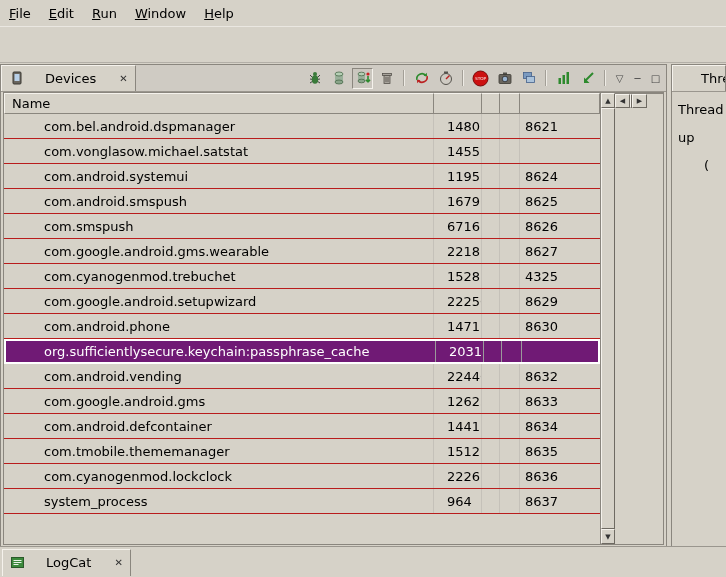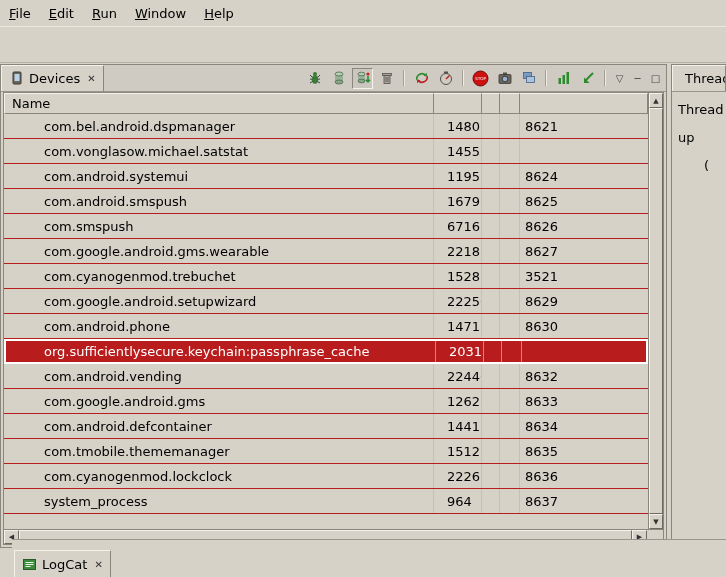--- a/index.html
+++ b/index.html
@@ -19,72 +19,72 @@
     box-sizing:border-box;background:#d6d2c8;
   }
   
   .main{position:absolute;top:64px;left:0;right:0;bottom:29px;display:flex}
   .devices-panel{width:667px;box-sizing:border-box;border:1px solid #8a867e;position:relative;background:#d6d2c8}
   .sash{width:4px;background:#d6d2c8}
   .threads-panel{flex:1;box-sizing:border-box;border:1px solid #8a867e;border-right:none;overflow:hidden;position:relative;background:#d6d2c8}
   
   .view-tabbar{height:27px;display:flex;align-items:stretch;background:#cfcbc3;border-bottom:1px solid #9a968e;box-sizing:border-box}
   .tab{
-    display:flex;align-items:center;gap:5px;padding:0 7px;background:#d6d2c8;
+    display:flex;align-items:center;gap:21px;padding:0 7px;background:#d6d2c8;
     border-right:1px solid #8a867e;border-left:1px solid #f5f2ec;border-top:1px solid #f5f2ec;
     white-space:nowrap;overflow:hidden;cursor:default
   }
   .tab-close{font-size:10px;color:#333;padding-left:2px;cursor:default}
   
   .view-toolbar{margin-left:auto;display:flex;align-items:center;gap:3px;padding-right:3px}
   .icon-btn{width:21px;height:21px;display:flex;align-items:center;justify-content:center;border:1px solid transparent;box-sizing:border-box}
   .icon-btn.pressed{border-color:#8a867e #f5f2ec #f5f2ec #8a867e;background:#cbc7bf}
   .tool-sep{width:1px;height:16px;background:#a39f97;border-right:1px solid #eeebe5;margin:0 3px}
   .glyph-btn{width:15px;height:18px;display:flex;align-items:center;justify-content:center;font-size:10px;color:#444}
   
   .table-area{
     position:absolute;top:27px;left:2px;right:2px;bottom:2px;
-    border:1px solid #8a867e;background:#d6d2c8;display:flex;flex-direction:column;box-sizing:border-box
+    border:1px solid #8a867e;background:#d6d2c8;display:flex;flex-direction:row;box-sizing:border-box
   }
   .table-top{flex:1;display:flex;overflow:hidden}
   .grid{flex:1;display:flex;flex-direction:column;overflow:hidden}
   .hdr{height:21px;display:flex;flex:none}
   .hcell{
     box-sizing:border-box;padding:2px 7px;font-size:13px;background:#d6d2c8;
     border:1px solid;border-color:#f5f2ec #8a867e #8a867e #f5f2ec;border-left:none;
     overflow:hidden;white-space:nowrap
   }
   .hcell.first{border-left:1px solid #f5f2ec}
   .h-name{width:430px}.h-pid{width:48px}.h-a{width:18px}.h-b{width:20px}.h-port{flex:1}
   .rows{flex:1;overflow:hidden}
   .row{height:25px;display:flex;box-sizing:border-box;border-bottom:1px solid #b91c1c;background:#d6d2c8}
   .cell{box-sizing:border-box;height:100%;display:flex;align-items:center;border-right:1px solid #c5c1b9;overflow:hidden;white-space:nowrap}
   .cell.name{width:430px;padding-left:40px}
   .cell.pid{width:48px;padding-left:13px}
   .cell.ca{width:18px}
   .cell.cb{width:20px}
   .cell.port{flex:1;padding-left:5px;border-right:none}
-  .row.selected{background:#b91c1c;color:#fff;border:2px solid #fff}
+  .row.selected{background:#701a75;color:#fff;border:2px solid #fff}
   .row.selected .cell{border-right-color:#9a9a9a}
   .row.selected .cell.name{padding-left:38px}
   
   .vscroll{width:15px;flex:none;display:flex;flex-direction:column;background:#c6c2ba;border-left:1px solid #8a867e;box-sizing:border-box}
   .sbtn{height:15px;flex:none;background:#d6d2c8;border:1px solid;border-color:#f5f2ec #6e6a62 #6e6a62 #f5f2ec;box-sizing:border-box;display:flex;align-items:center;justify-content:center;font-size:7px;color:#333}
   .vthumb{flex:1;background:#d6d2c8;border:1px solid;border-color:#f5f2ec #6e6a62 #6e6a62 #f5f2ec;box-sizing:border-box}
   .hscroll{height:15px;flex:none;display:flex;border-top:1px solid #8a867e;background:#c6c2ba;box-sizing:border-box}
   .hbtn{width:15px;height:100%;flex:none;background:#d6d2c8;border:1px solid;border-color:#f5f2ec #6e6a62 #6e6a62 #f5f2ec;box-sizing:border-box;display:flex;align-items:center;justify-content:center;font-size:7px;color:#333}
   .hthumb{flex:1;background:#d6d2c8;border:1px solid;border-color:#f5f2ec #6e6a62 #6e6a62 #f5f2ec;box-sizing:border-box}
   .corner{width:16px;height:100%;flex:none;background:#d6d2c8}
   
   .threads-msg{padding:4px 6px;line-height:28px}
   .threads-msg .l2{padding-left:26px}
   
   .bottom-bar{
-    position:absolute;left:12px;right:0;bottom:0;height:38px;background:#d6d2c8;
-    border-top:1px solid #9a968e;display:flex;align-items:flex-end;box-sizing:border-box
+    position:absolute;left:0;right:0;bottom:0;height:31px;background:#d6d2c8;
+    border-top:1px solid #9a968e;display:flex;align-items:center;box-sizing:border-box
   }
   .bottom-bar .tab{height:26px;margin-left:2px;border-bottom:none}
   svg{display:block}
 </style>
 </head>
 <body>
 
 <div class="menubar">
   <span class="menu-item">File</span>
   <span class="menu-item">Edit</span>
@@ -255,21 +255,21 @@
               <div class="cell pid">22185</div>
               <div class="cell ca"></div>
               <div class="cell cb"></div>
               <div class="cell port">8627</div>
             </div>
             <div class="row">
               <div class="cell name">com.cyanogenmod.trebuchet</div>
               <div class="cell pid">1528</div>
               <div class="cell ca"></div>
               <div class="cell cb"></div>
-              <div class="cell port">3521</div>
+              <div class="cell port">4325</div>
             </div>
             <div class="row">
               <div class="cell name">com.google.android.setupwizard</div>
               <div class="cell pid">22250</div>
               <div class="cell ca"></div>
               <div class="cell cb"></div>
               <div class="cell port">8629</div>
             </div>
             <div class="row">
               <div class="cell name">com.android.phone</div>

